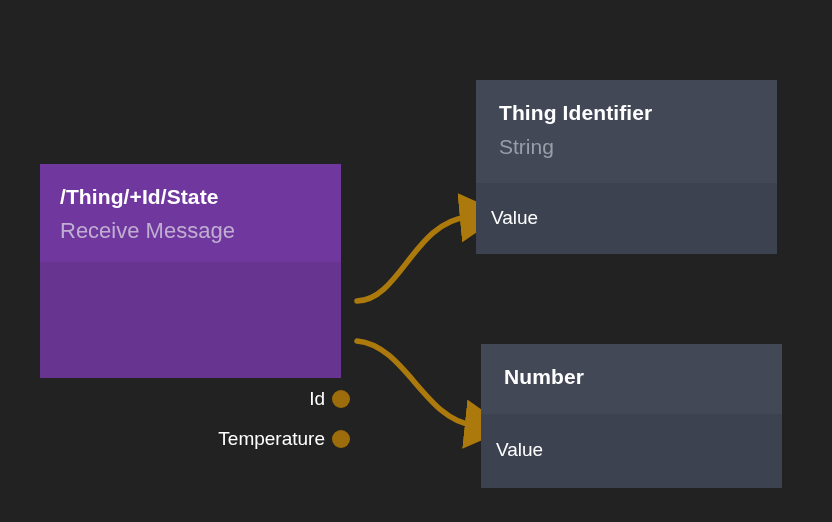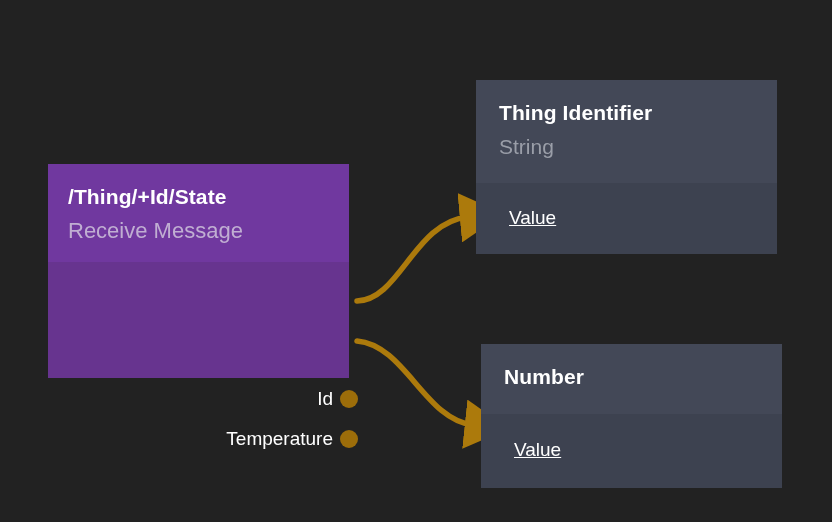--- a/index.html
+++ b/index.html
@@ -33,21 +33,21 @@
   }
 
   .node {
     position: absolute;
     z-index: 2;
     overflow: visible;
   }
 
   
   .node-source {
-    left: 48px;
+    left: 40px;
     top: 164px;
     width: 301px;
     height: 214px;
     background: #67348f;
   }
   .node-source .node-header {
     height: 98px;
     background: #70389f;
     box-sizing: border-box;
     padding: 20px 0 0 20px;
@@ -123,23 +123,22 @@
   .slot-row {
     position: absolute;
     left: 0;
     display: flex;
     align-items: center;
   }
   .slot-row .slot-label {
     color: #ffffff;
     font-size: 19px;
     line-height: 26px;
-    padding-left: 33px;
+    padding-left: 15px;
     white-space: nowrap;
-    text-decoration: underline;
   }
 
   .node-thing {
     left: 476px;
     top: 80px;
     width: 301px;
     height: 174px;
   }
   .node-thing .node-header {
     height: 103px;

